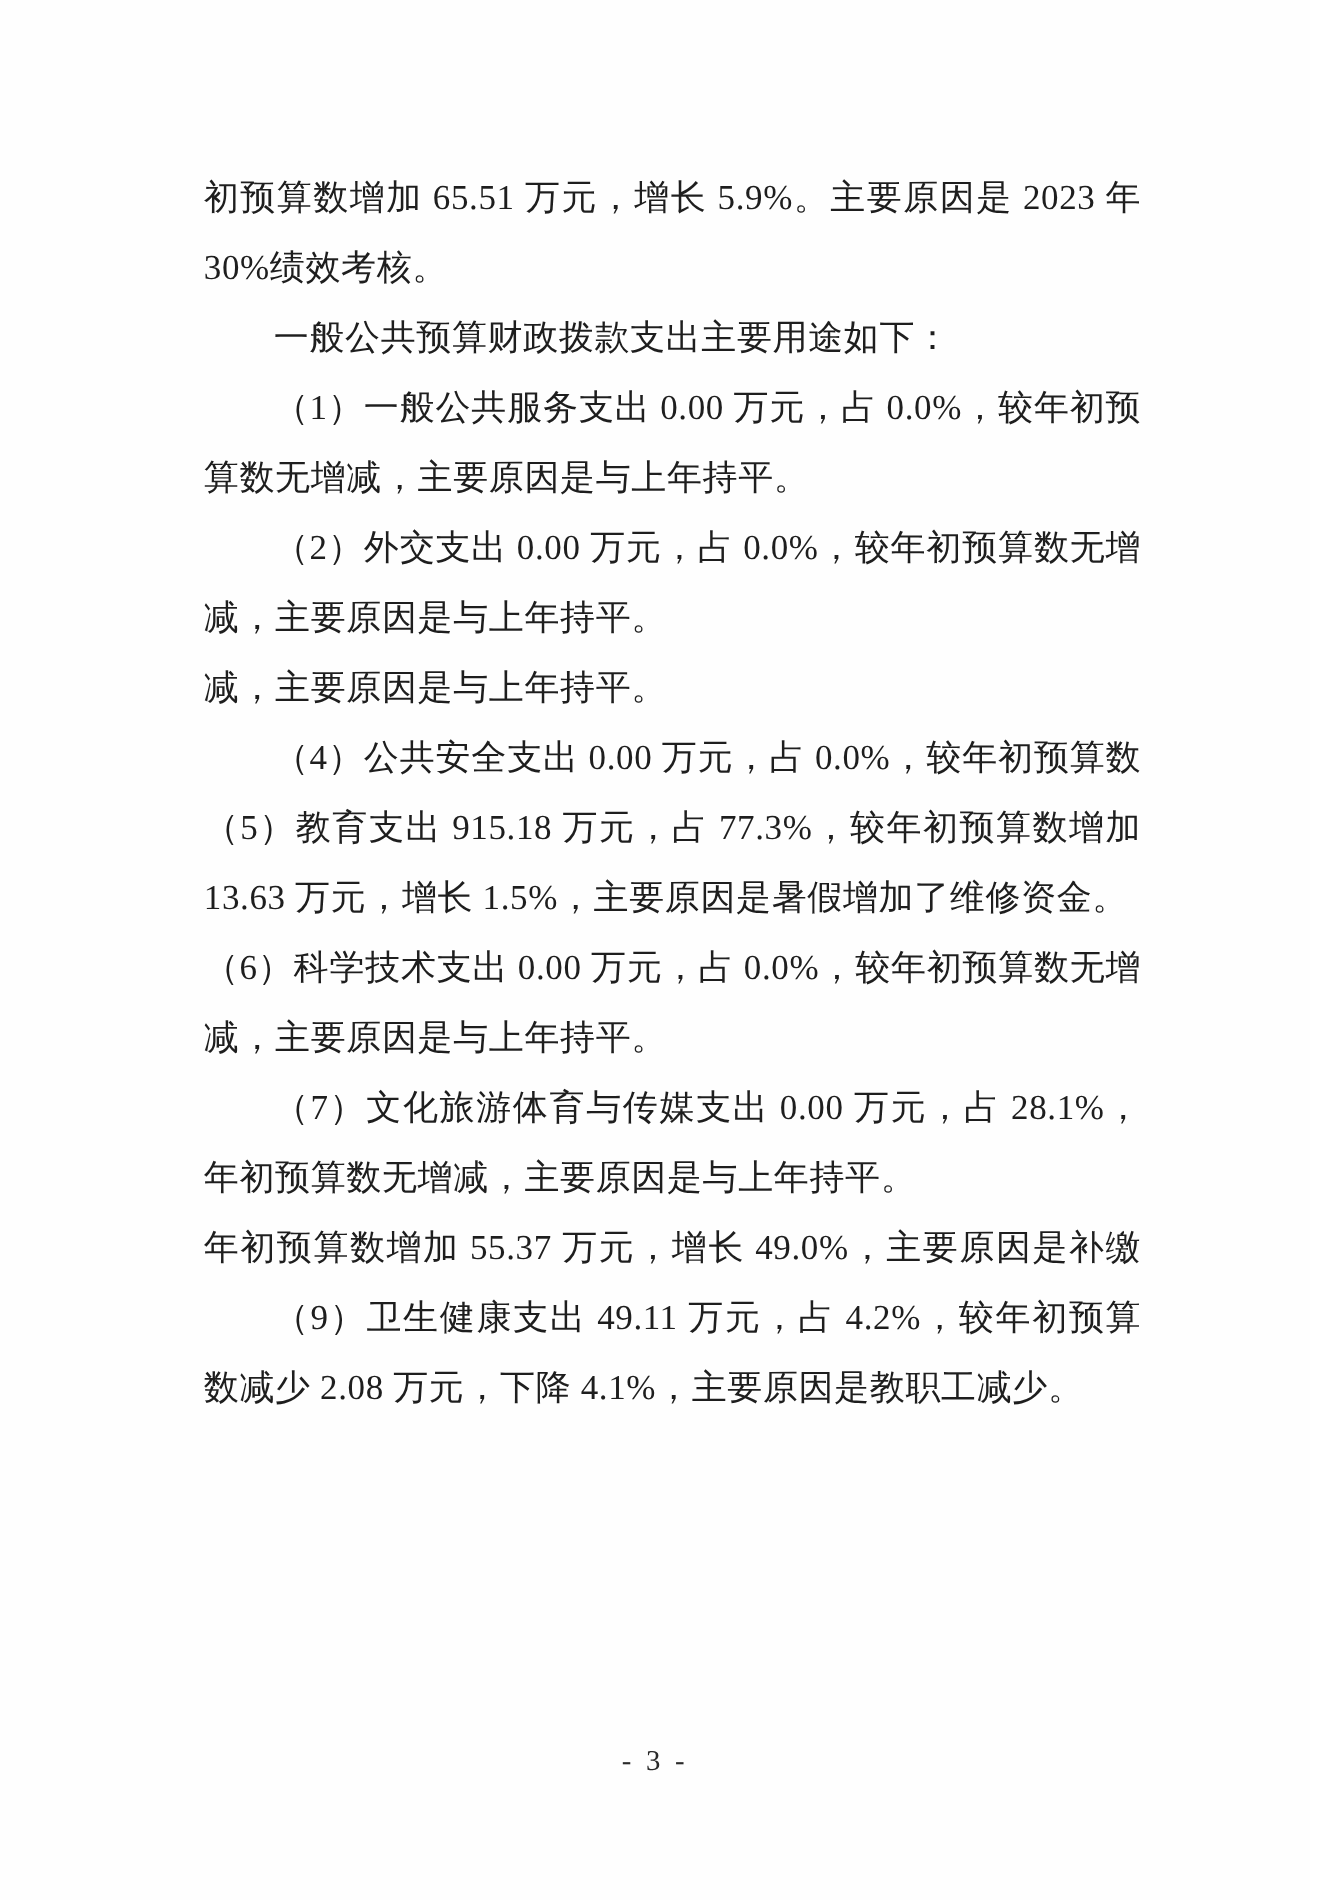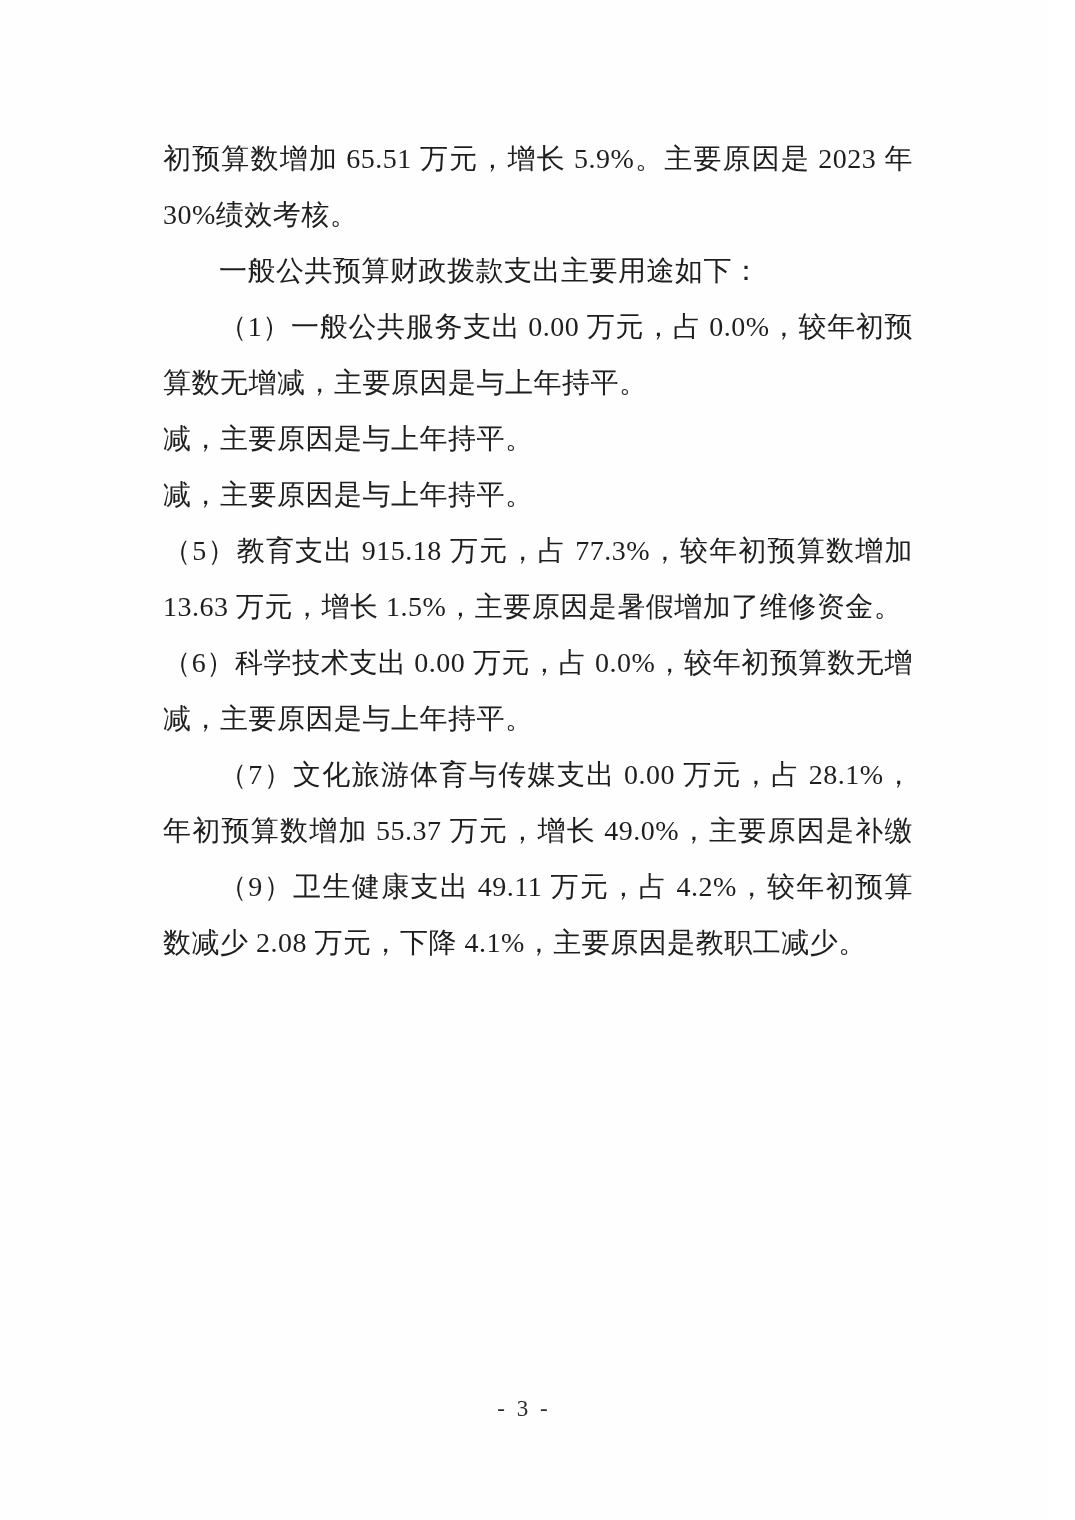--- a/index.html
+++ b/index.html
@@ -47,25 +47,28 @@
 </head>
 <body>
 
 <div class="page">
   <div class="content">
     <div class="tl jc">初预算数增加 65.51 万元，增长 5.9%。主要原因是 2023 年</div>
     <div class="tl">30%绩效考核。</div>
     <div class="tl ind">一般公共预算财政拨款支出主要用途如下：</div>
     <div class="tl ind jc">（1）一般公共服务支出 0.00 万元，占 0.0%，较年初预</div>
     <div class="tl">算数无增减，主要原因是与上年持平。</div>
+    <div class="tl ind jc">（2）外交支出 0.00 万元，占 0.0%，较年初预算数无增</div>
     <div class="tl">减，主要原因是与上年持平。</div>
     <div class="tl">减，主要原因是与上年持平。</div>
+    <div class="tl ind jc">（4）公共安全支出 0.00 万元，占 0.0%，较年初预算数</div>
     <div class="tl jc">（5）教育支出 915.18 万元，占 77.3%，较年初预算数增加</div>
     <div class="tl">13.63 万元，增长 1.5%，主要原因是暑假增加了维修资金。</div>
     <div class="tl jc">（6）科学技术支出 0.00 万元，占 0.0%，较年初预算数无增</div>
     <div class="tl">减，主要原因是与上年持平。</div>
     <div class="tl ind jc">（7）文化旅游体育与传媒支出 0.00 万元，占 28.1%，较</div>
+    <div class="tl">年初预算数无增减，主要原因是与上年持平。</div>
     <div class="tl jc">年初预算数增加 55.37 万元，增长 49.0%，主要原因是补缴</div>
     <div class="tl ind jc">（9）卫生健康支出 49.11 万元，占 4.2%，较年初预算</div>
     <div class="tl">数减少 2.08 万元，下降 4.1%，主要原因是教职工减少。</div>
   </div>
   <div class="page-number">- 3 -</div>
 </div>
 
 </body></html>

